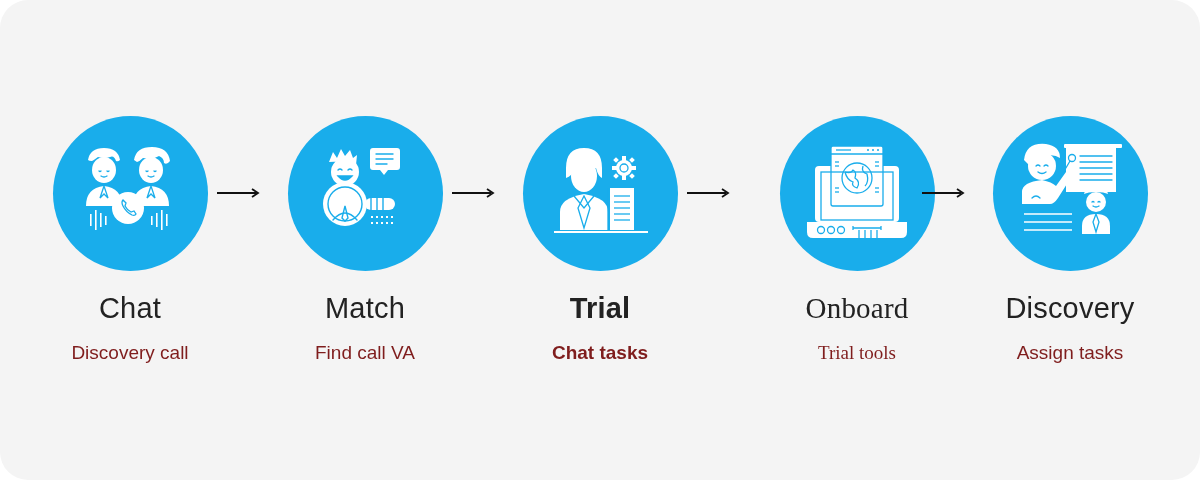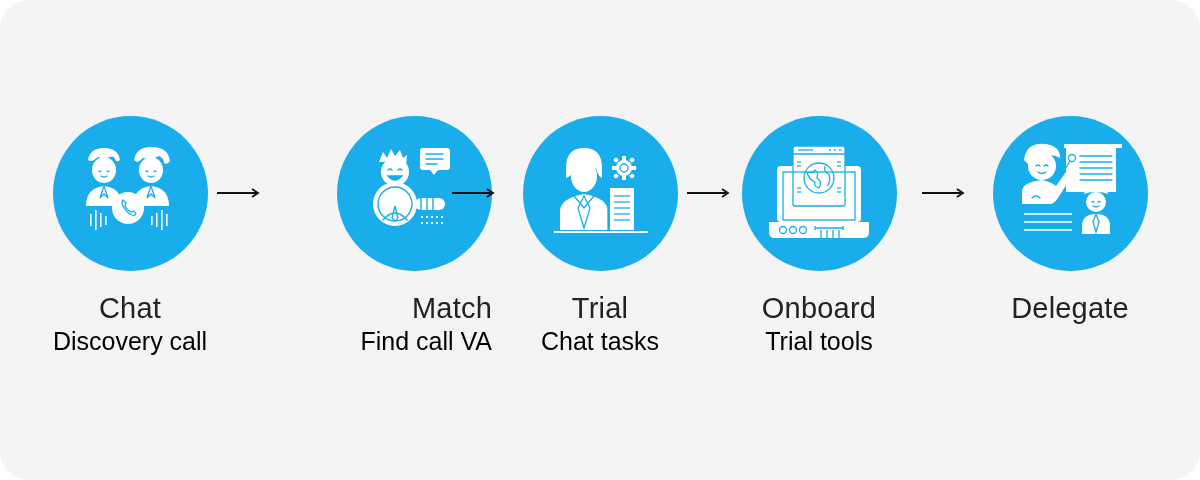--- a/index.html
+++ b/index.html
@@ -15,21 +15,21 @@
   .circle {
     width: 155px; height: 155px; border-radius: 50%;
     background: #19adeb; display: flex; align-items: center; justify-content: center;
   }
   .circle svg { width: 112px; height: 112px; }
   .title {
     margin-top: 20px; font-size: 29px; color: #222222; line-height: 34px;
     letter-spacing: 0.2px;
   }
   .subtitle {
-    margin-top: 4px; font-size: 25px; color: #000000; line-height: 24px;
+    margin-top: 16px; font-size: 19px; color: #7f1d1d; line-height: 24px;
   }
   .arrow {
     position: absolute; top: 186px; width: 44px; height: 14px;
   }
   .arrow svg { width: 44px; height: 14px; display: block; }
 </style>
 </head>
 <body>
 
 <div class="panel">
@@ -73,21 +73,21 @@
     <div class="subtitle">Discovery call</div>
   </div>
 
   <div class="arrow" style="left:216px;">
     <svg viewBox="0 0 44 14">
         <line x1="1" y1="7" x2="40" y2="7" stroke="#111" stroke-width="1.8"></line>
         <path d="M36 3 L42 7 L36 11" fill="none" stroke="#111" stroke-width="1.8"></path>
       </svg>
   </div>
 
-  <div class="step" style="left:272px;align-items:flex-end;">
+  <div class="step" style="left:255px;">
     <div class="circle">
       <svg viewBox="0 0 112 112">
         <g fill="#fff">
 
           <path d="M20 24 l4 -10 l4 6 l4 -9 l4 7 l5 -6 l3 8 l4 -3 l-1 10 q-14 -4 -27 -3z"></path>
           <ellipse cx="36" cy="34" rx="14" ry="14"></ellipse>
 
           <circle cx="36" cy="66" r="22"></circle>
 
           <rect x="56" y="60" width="30" height="12" rx="6"></rect>
@@ -126,21 +126,21 @@
     <div class="subtitle">Find call VA</div>
   </div>
 
   <div class="arrow" style="left:451px;">
     <svg viewBox="0 0 44 14">
         <line x1="1" y1="7" x2="40" y2="7" stroke="#111" stroke-width="1.8"></line>
         <path d="M36 3 L42 7 L36 11" fill="none" stroke="#111" stroke-width="1.8"></path>
       </svg>
   </div>
 
-  <div class="step" style="left:490px;">
+  <div class="step" style="left:490px;font-weight:bold;">
     <div class="circle">
       <svg viewBox="0 0 112 112">
         <g fill="#fff">
 
           <path d="M22 30 q0 -20 18 -20 q18 0 18 20 l0 10 q-4 -2 -6 -10 q-8 6 -22 2 q-2 6 -8 8z"></path>
           <ellipse cx="40" cy="38" rx="13" ry="16"></ellipse>
 
           <path d="M16 92 v-18 q0 -14 24 -18 q24 4 24 18 v18z"></path>
 
           <circle cx="80" cy="30" r="8"></circle>
@@ -176,21 +176,21 @@
     <div class="subtitle">Chat tasks</div>
   </div>
 
   <div class="arrow" style="left:686px;">
     <svg viewBox="0 0 44 14">
         <line x1="1" y1="7" x2="40" y2="7" stroke="#111" stroke-width="1.8"></line>
         <path d="M36 3 L42 7 L36 11" fill="none" stroke="#111" stroke-width="1.8"></path>
       </svg>
   </div>
 
-  <div class="step" style="left:709px;">
+  <div class="step" style="left:747px;font-family:Liberation Serif, serif;">
     <div class="circle">
       <svg viewBox="0 0 112 112">
         <g fill="#fff">
 
           <rect x="14" y="28" width="84" height="56" rx="4"></rect>
 
           <path d="M6 84 h100 v10 q0 6 -6 6 h-88 q-6 0 -6 -6z"></path>
 
           <rect x="30" y="8" width="52" height="60" rx="2"></rect>
         </g>
@@ -264,16 +264,17 @@
           <path d="M82 76 l-3 8 l3 10 l3 -10z"></path>
           <path d="M18 60 q4 -4 8 0"></path>
         </g>
         <g stroke="#fff" stroke-width="1.6">
           <line x1="10" y1="76" x2="58" y2="76"></line>
           <line x1="10" y1="84" x2="58" y2="84"></line>
           <line x1="10" y1="92" x2="58" y2="92"></line>
         </g>
       </svg>
     </div>
-    <div class="title">Delegate</div>
+    <div class="title">Discovery</div>
+    <div class="subtitle">Assign tasks</div>
   </div>
 
 </div>
 
 </body></html>

